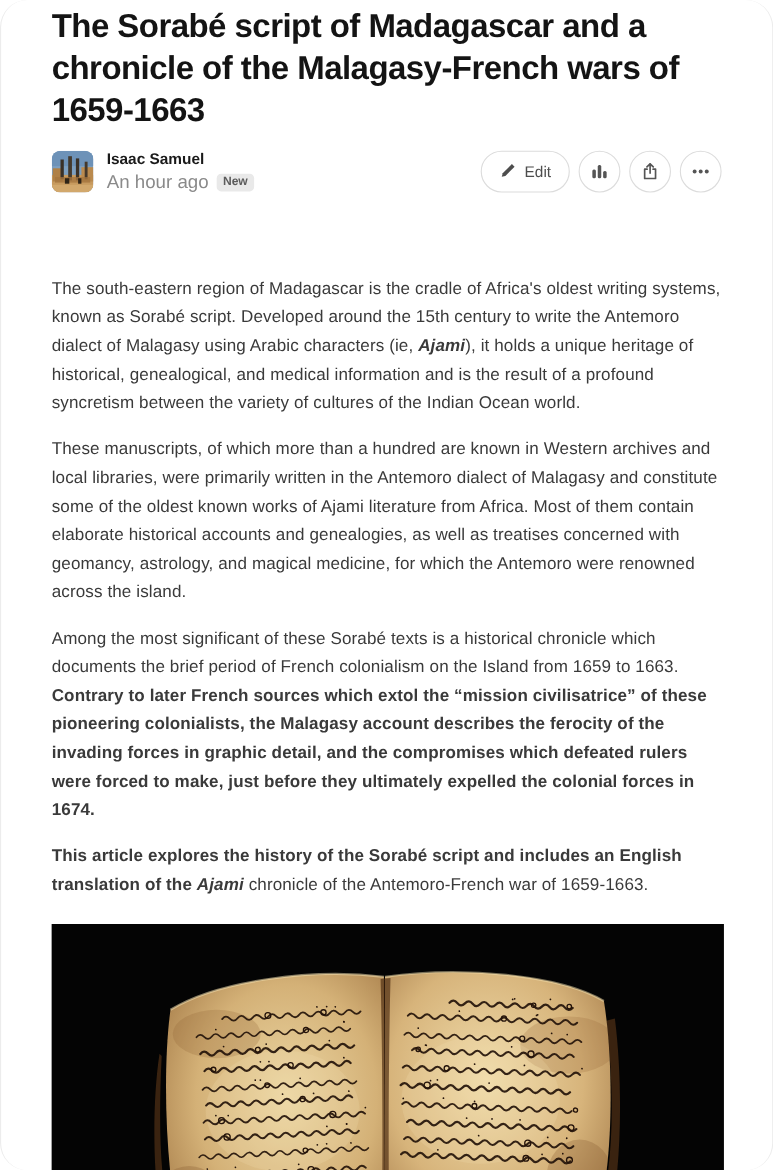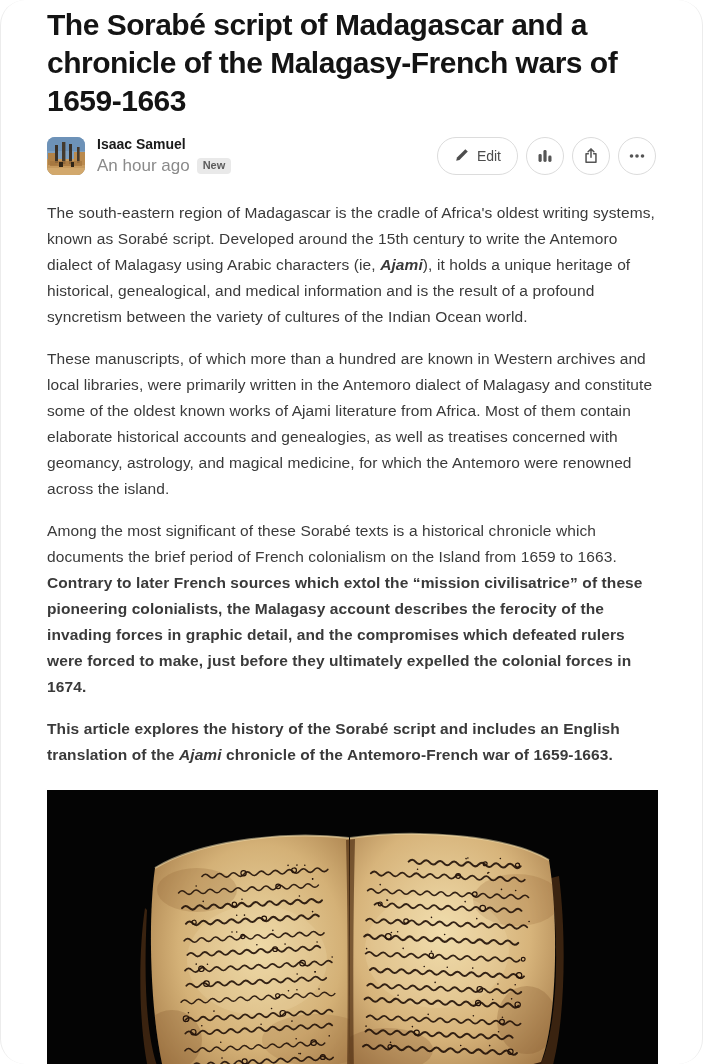--- a/index.html
+++ b/index.html
@@ -67,21 +67,21 @@
     border-radius: 19px;
     display: flex; align-items: center; justify-content: center;
     cursor: pointer;
     color: #4d4d4d;
   }
   .btn-edit { padding: 0 16px; gap: 8px; font-size: 14px; font-weight: 400; }
   .btn-circle { width: 38px; }
   .btn svg { display: block; }
 
   
-  .article-body { margin-top: 24px; }
+  .article-body { margin-top: 74px; }
   .article-body p {
     font-size: 15.5px;
     line-height: 26px;
     color: #3a3a3a;
     margin-bottom: 16px;
     letter-spacing: 0.1px;
   }
 
   
   .figure-wrap {
@@ -162,21 +162,21 @@
             </svg>
           </span>
         </button>
       </div>
     </div>
 
     <div class="article-body">
         <p><span>The south-eastern region of Madagascar is the cradle of Africa's oldest writing systems, known as Sorabé script. Developed around the 15th century to write the Antemoro dialect of Malagasy using Arabic characters (ie, </span><span style="font-weight: 700; font-style: italic;">Ajami</span><span>), it holds a unique heritage of historical, genealogical, and medical information and is the result of a profound syncretism between the variety of cultures of the Indian Ocean world.</span></p>
         <p><span>These manuscripts, of which more than a hundred are known in Western archives and local libraries, were primarily written in the Antemoro dialect of Malagasy and constitute some of the oldest known works of Ajami literature from Africa. Most of them contain elaborate historical accounts and genealogies, as well as treatises concerned with geomancy, astrology, and magical medicine, for which the Antemoro were renowned across the island.</span></p>
         <p><span>Among the most significant of these Sorabé texts is a historical chronicle which documents the brief period of French colonialism on the Island from 1659 to 1663. </span><span style="font-weight: 700;">Contrary to later French sources which extol the “mission civilisatrice” of these pioneering colonialists, the Malagasy account describes the ferocity of the invading forces in graphic detail, and the compromises which defeated rulers were forced to make, just before they ultimately expelled the colonial forces in 1674.</span></p>
-        <p><span style="font-weight: 700;">This article explores the history of the Sorabé script and includes an English translation of the </span><span style="font-weight: 700; font-style: italic;">Ajami</span><span style="font-weight: 700;"> chronicle of the Antemoro-French war of 1659-1663.</span></p>
+        <p><span style="font-weight: 700;">This article explores the history of the Sorabé script and includes an English translation of the </span><span style="font-weight: 700; font-style: italic;">Ajami</span><span style="font-weight: 400;"> chronicle of the Antemoro-French war of 1659-1663.</span></p>
       </div>
 
     <div class="figure-wrap">
       <svg id="book-svg" width="611" height="339" viewBox="0 0 611 339">
         <defs>
           <radialGradient id="pgradL" cx="55%" cy="45%" r="75%">
             <stop offset="0%" stop-color="#ecd7a4"></stop>
             <stop offset="55%" stop-color="#d4b177"></stop>
             <stop offset="100%" stop-color="#9c713f"></stop>
           </radialGradient>

